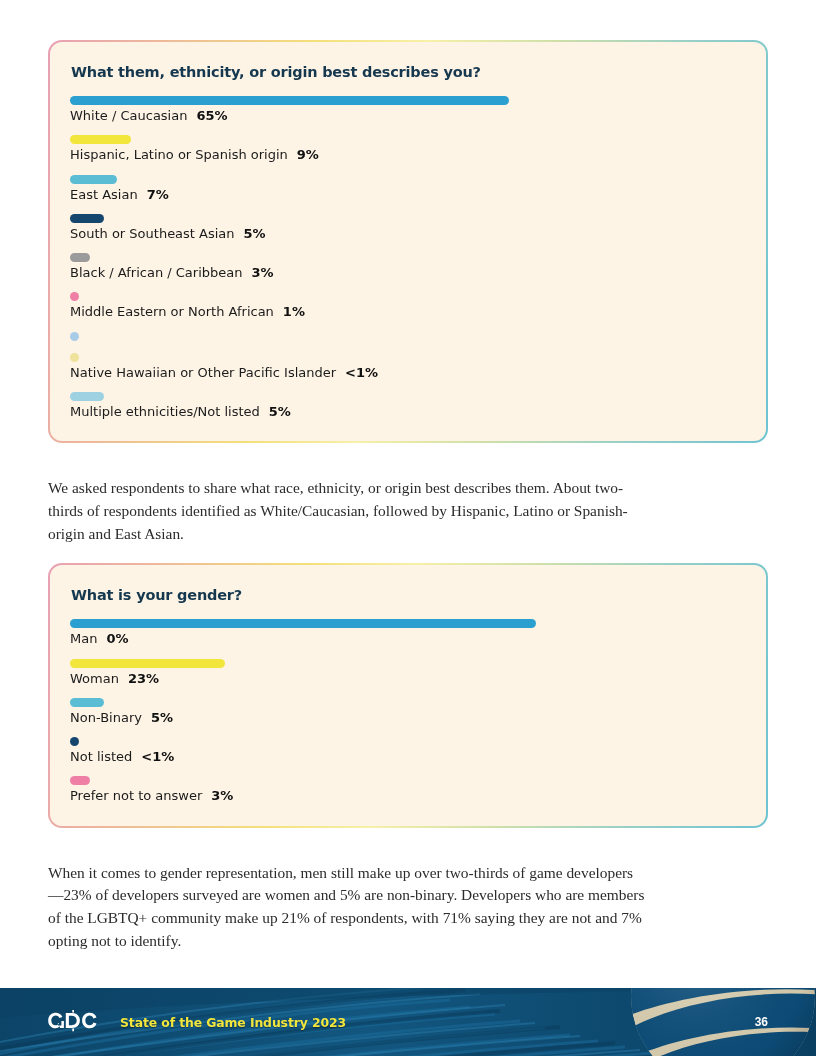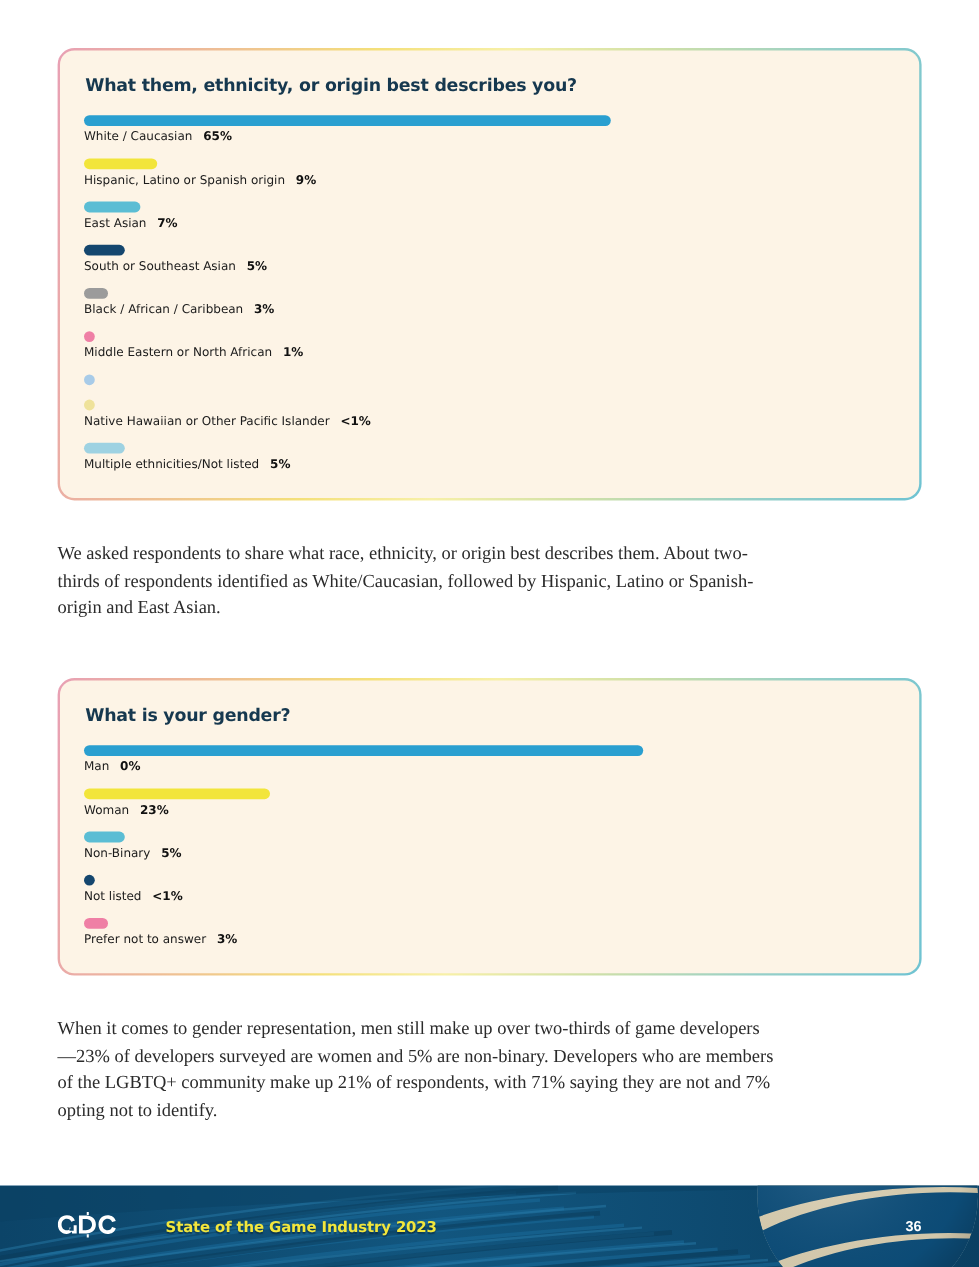--- a/index.html
+++ b/index.html
@@ -77,40 +77,40 @@
 
   .bar-fill {
     height: 9px;
     border-radius: 5px;
     display: block;
     min-width: 9px;
   }
 
   .bar-label {
     font-family: "DejaVu Sans", sans-serif;
-    font-size: 10px;
+    font-size: 13px;
     color: #1b1b1b;
     white-space: nowrap;
     line-height: 1.1;
   }
 
   .bar-value {
     font-weight: bold;
     margin-left: 9px;
     color: #111111;
   }
 
   
   .body-text {
     font-family: "Liberation Serif", serif;
     font-size: 15.4px;
     line-height: 1.47;
     color: #2b2b2b;
     width: 600px;
-    margin-bottom: 46px;
+    margin-bottom: 18px;
   }
   .body-text.last { margin-bottom: 0; }
 
   
   .footer {
     position: absolute;
     left: 0;
     bottom: 0;
     width: 816px;
     height: 68px;
@@ -134,21 +134,21 @@
     overflow: hidden;
   }
 
   .footer-brand {
     position: absolute;
     left: 48px;
     top: 50%;
     transform: translateY(-50%);
     display: flex;
     align-items: center;
-    gap: 26px;
+    gap: 8px;
     z-index: 5;
   }
 
   .gdc-logo {
     display: block;
   }
 
   .footer-tagline {
     font-family: "DejaVu Sans", sans-serif;
     font-size: 12.4px;

